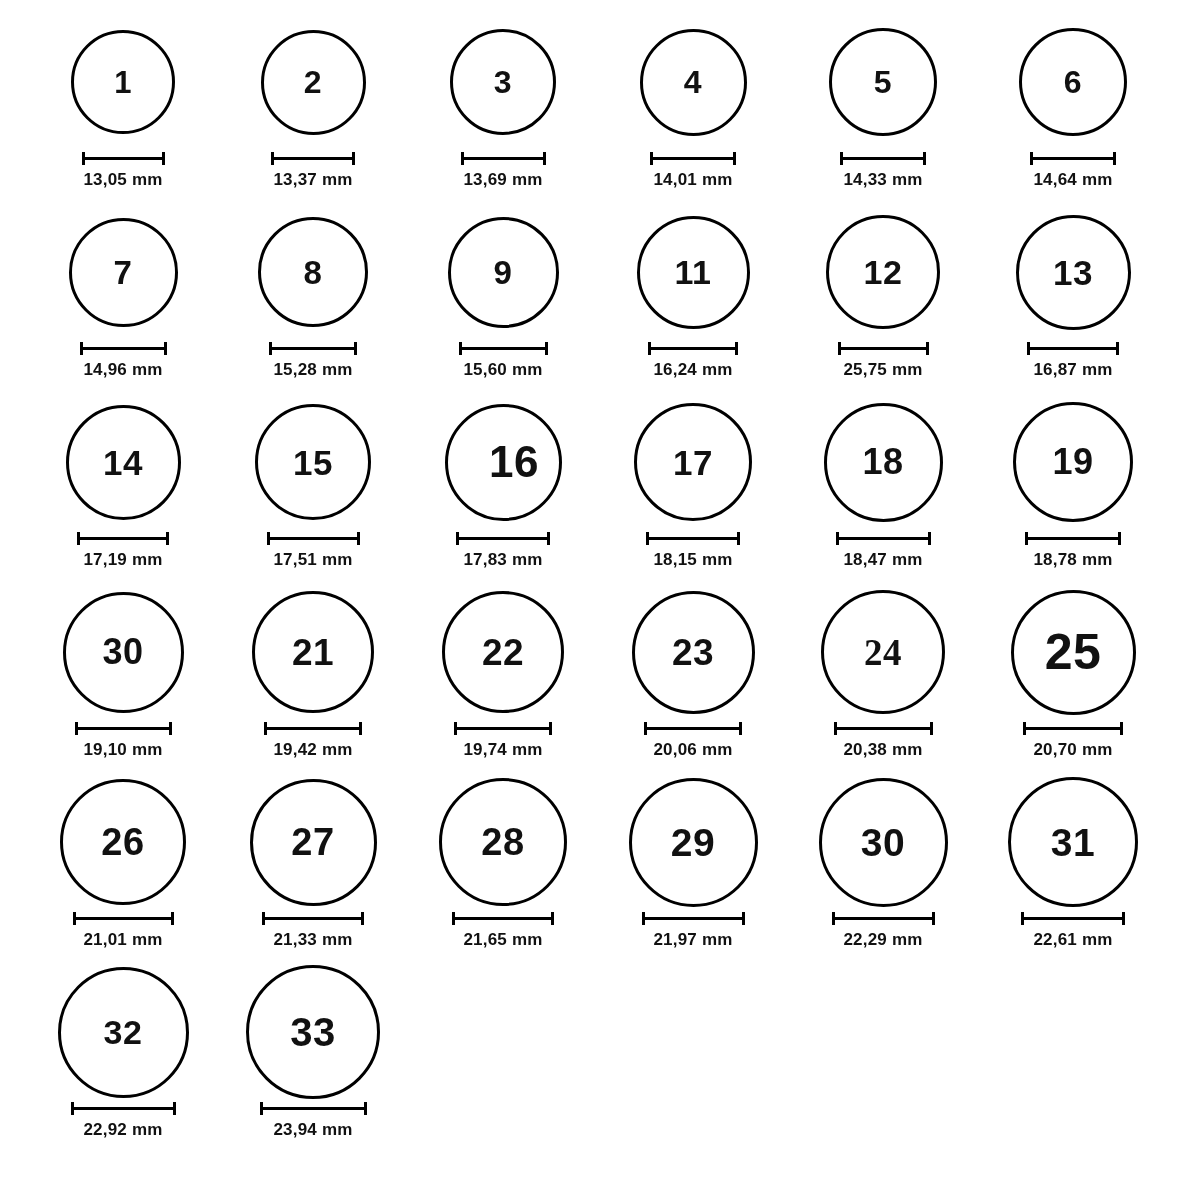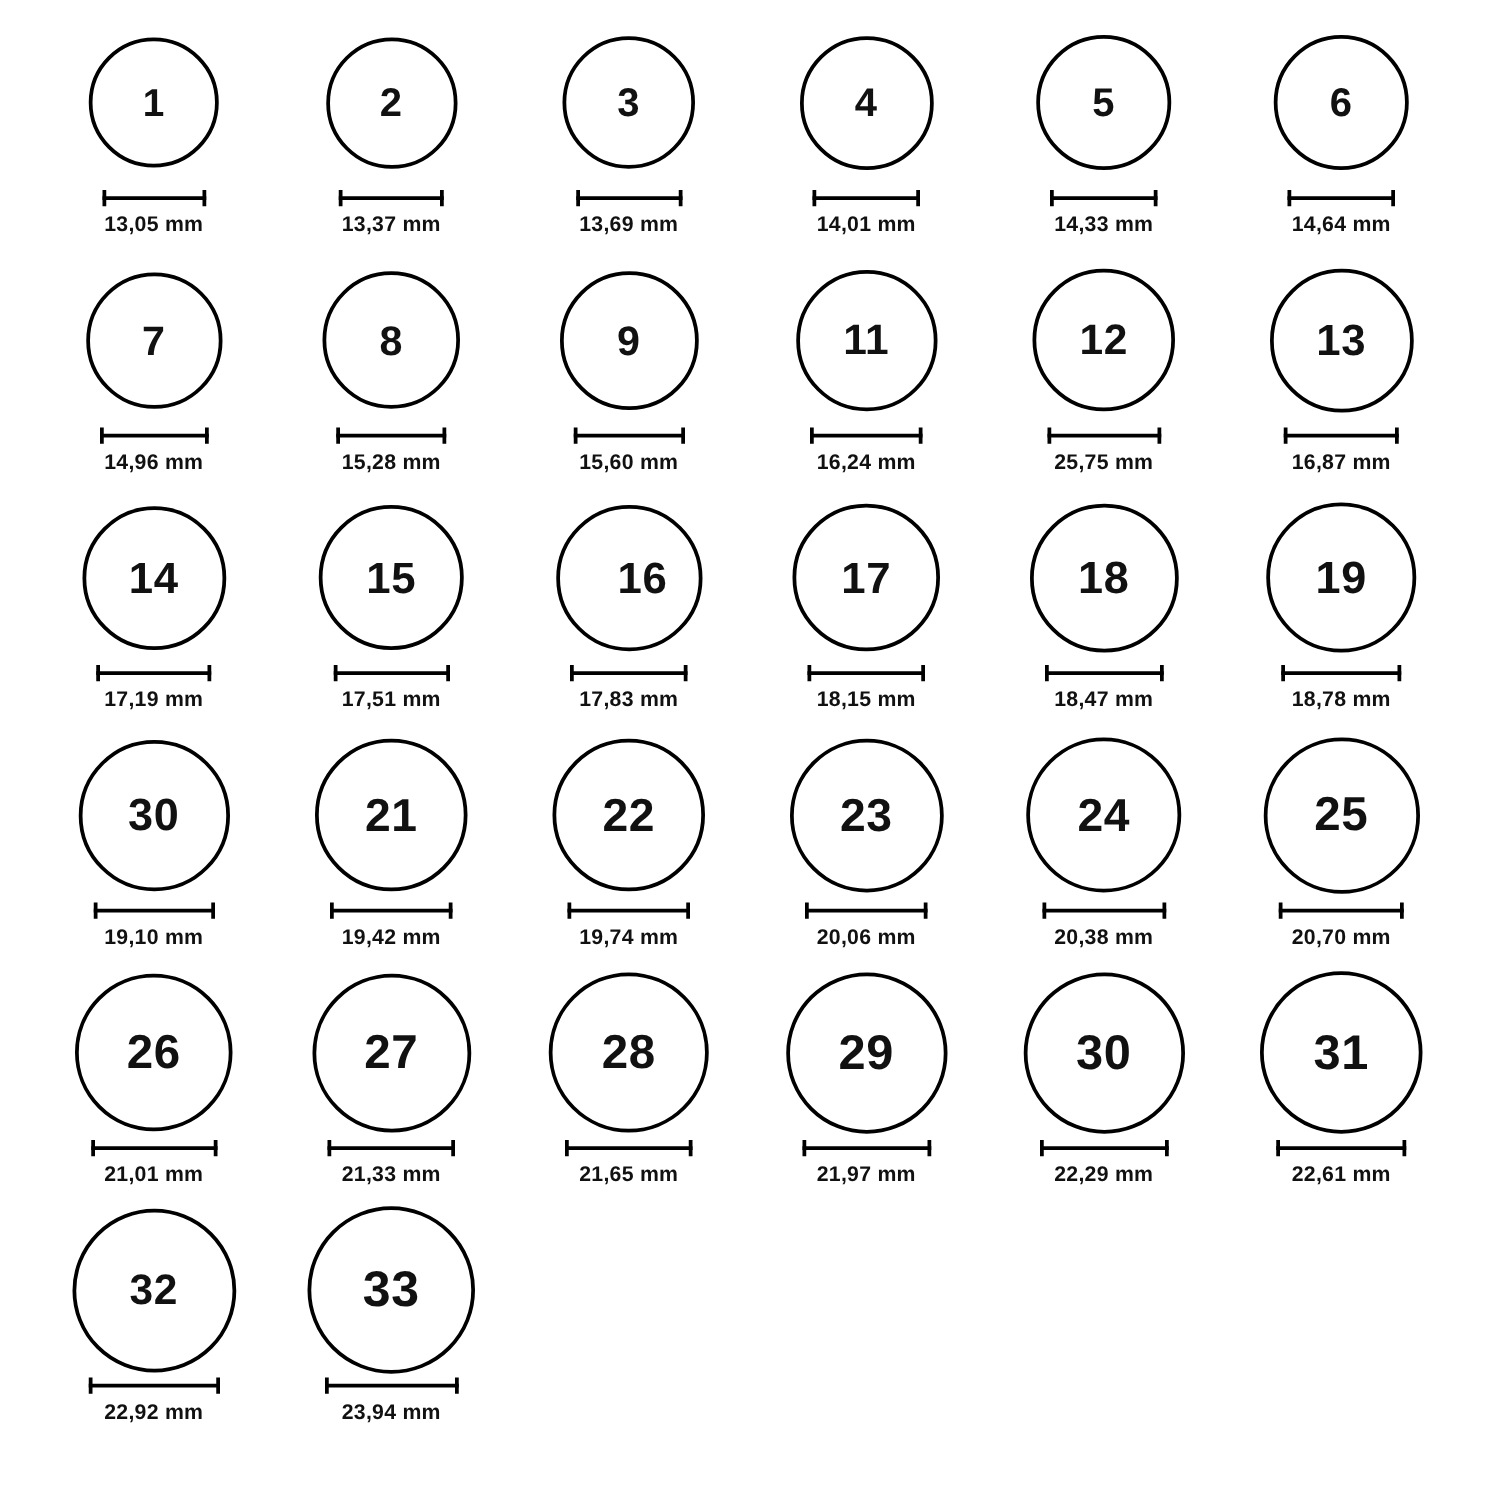--- a/index.html
+++ b/index.html
@@ -273,21 +273,21 @@
         <div class="measure" style="width: 93px;">
           <div class="bar"></div>
           <div class="cap left"></div>
           <div class="cap right"></div>
         </div>
         <div class="mm-label">17,51 mm</div>
       </div>
       <div class="cell">
         <div class="ring-wrap">
           <div class="ring" style="width: 117px; height: 117px;">
-            <div class="ring-num" style="font-size: 35px; margin-left: 22px;">16</div>
+            <div class="ring-num" style="font-size: 44px; margin-left: 22px;">16</div>
           </div>
         </div>
         <div class="measure" style="width: 94px;">
           <div class="bar"></div>
           <div class="cap left"></div>
           <div class="cap right"></div>
         </div>
         <div class="mm-label">17,83 mm</div>
       </div>
       <div class="cell">
@@ -376,35 +376,35 @@
         </div>
         <div class="measure" style="width: 98px;">
           <div class="bar"></div>
           <div class="cap left"></div>
           <div class="cap right"></div>
         </div>
         <div class="mm-label">20,06 mm</div>
       </div>
       <div class="cell">
         <div class="ring-wrap">
-          <div class="ring" style="width: 124px; height: 124px;">
+          <div class="ring" style="width: 124px; height: 124px; font-family: Liberation Serif, serif;">
             <div class="ring-num" style="font-size: 37px;">24</div>
           </div>
         </div>
         <div class="measure" style="width: 99px;">
           <div class="bar"></div>
           <div class="cap left"></div>
           <div class="cap right"></div>
         </div>
         <div class="mm-label">20,38 mm</div>
       </div>
       <div class="cell">
         <div class="ring-wrap">
           <div class="ring" style="width: 125px; height: 125px;">
-            <div class="ring-num" style="font-size: 38px;">25</div>
+            <div class="ring-num" style="font-size: 50px;">25</div>
           </div>
         </div>
         <div class="measure" style="width: 100px;">
           <div class="bar"></div>
           <div class="cap left"></div>
           <div class="cap right"></div>
         </div>
         <div class="mm-label">20,70 mm</div>
       </div>
       <div class="cell">

